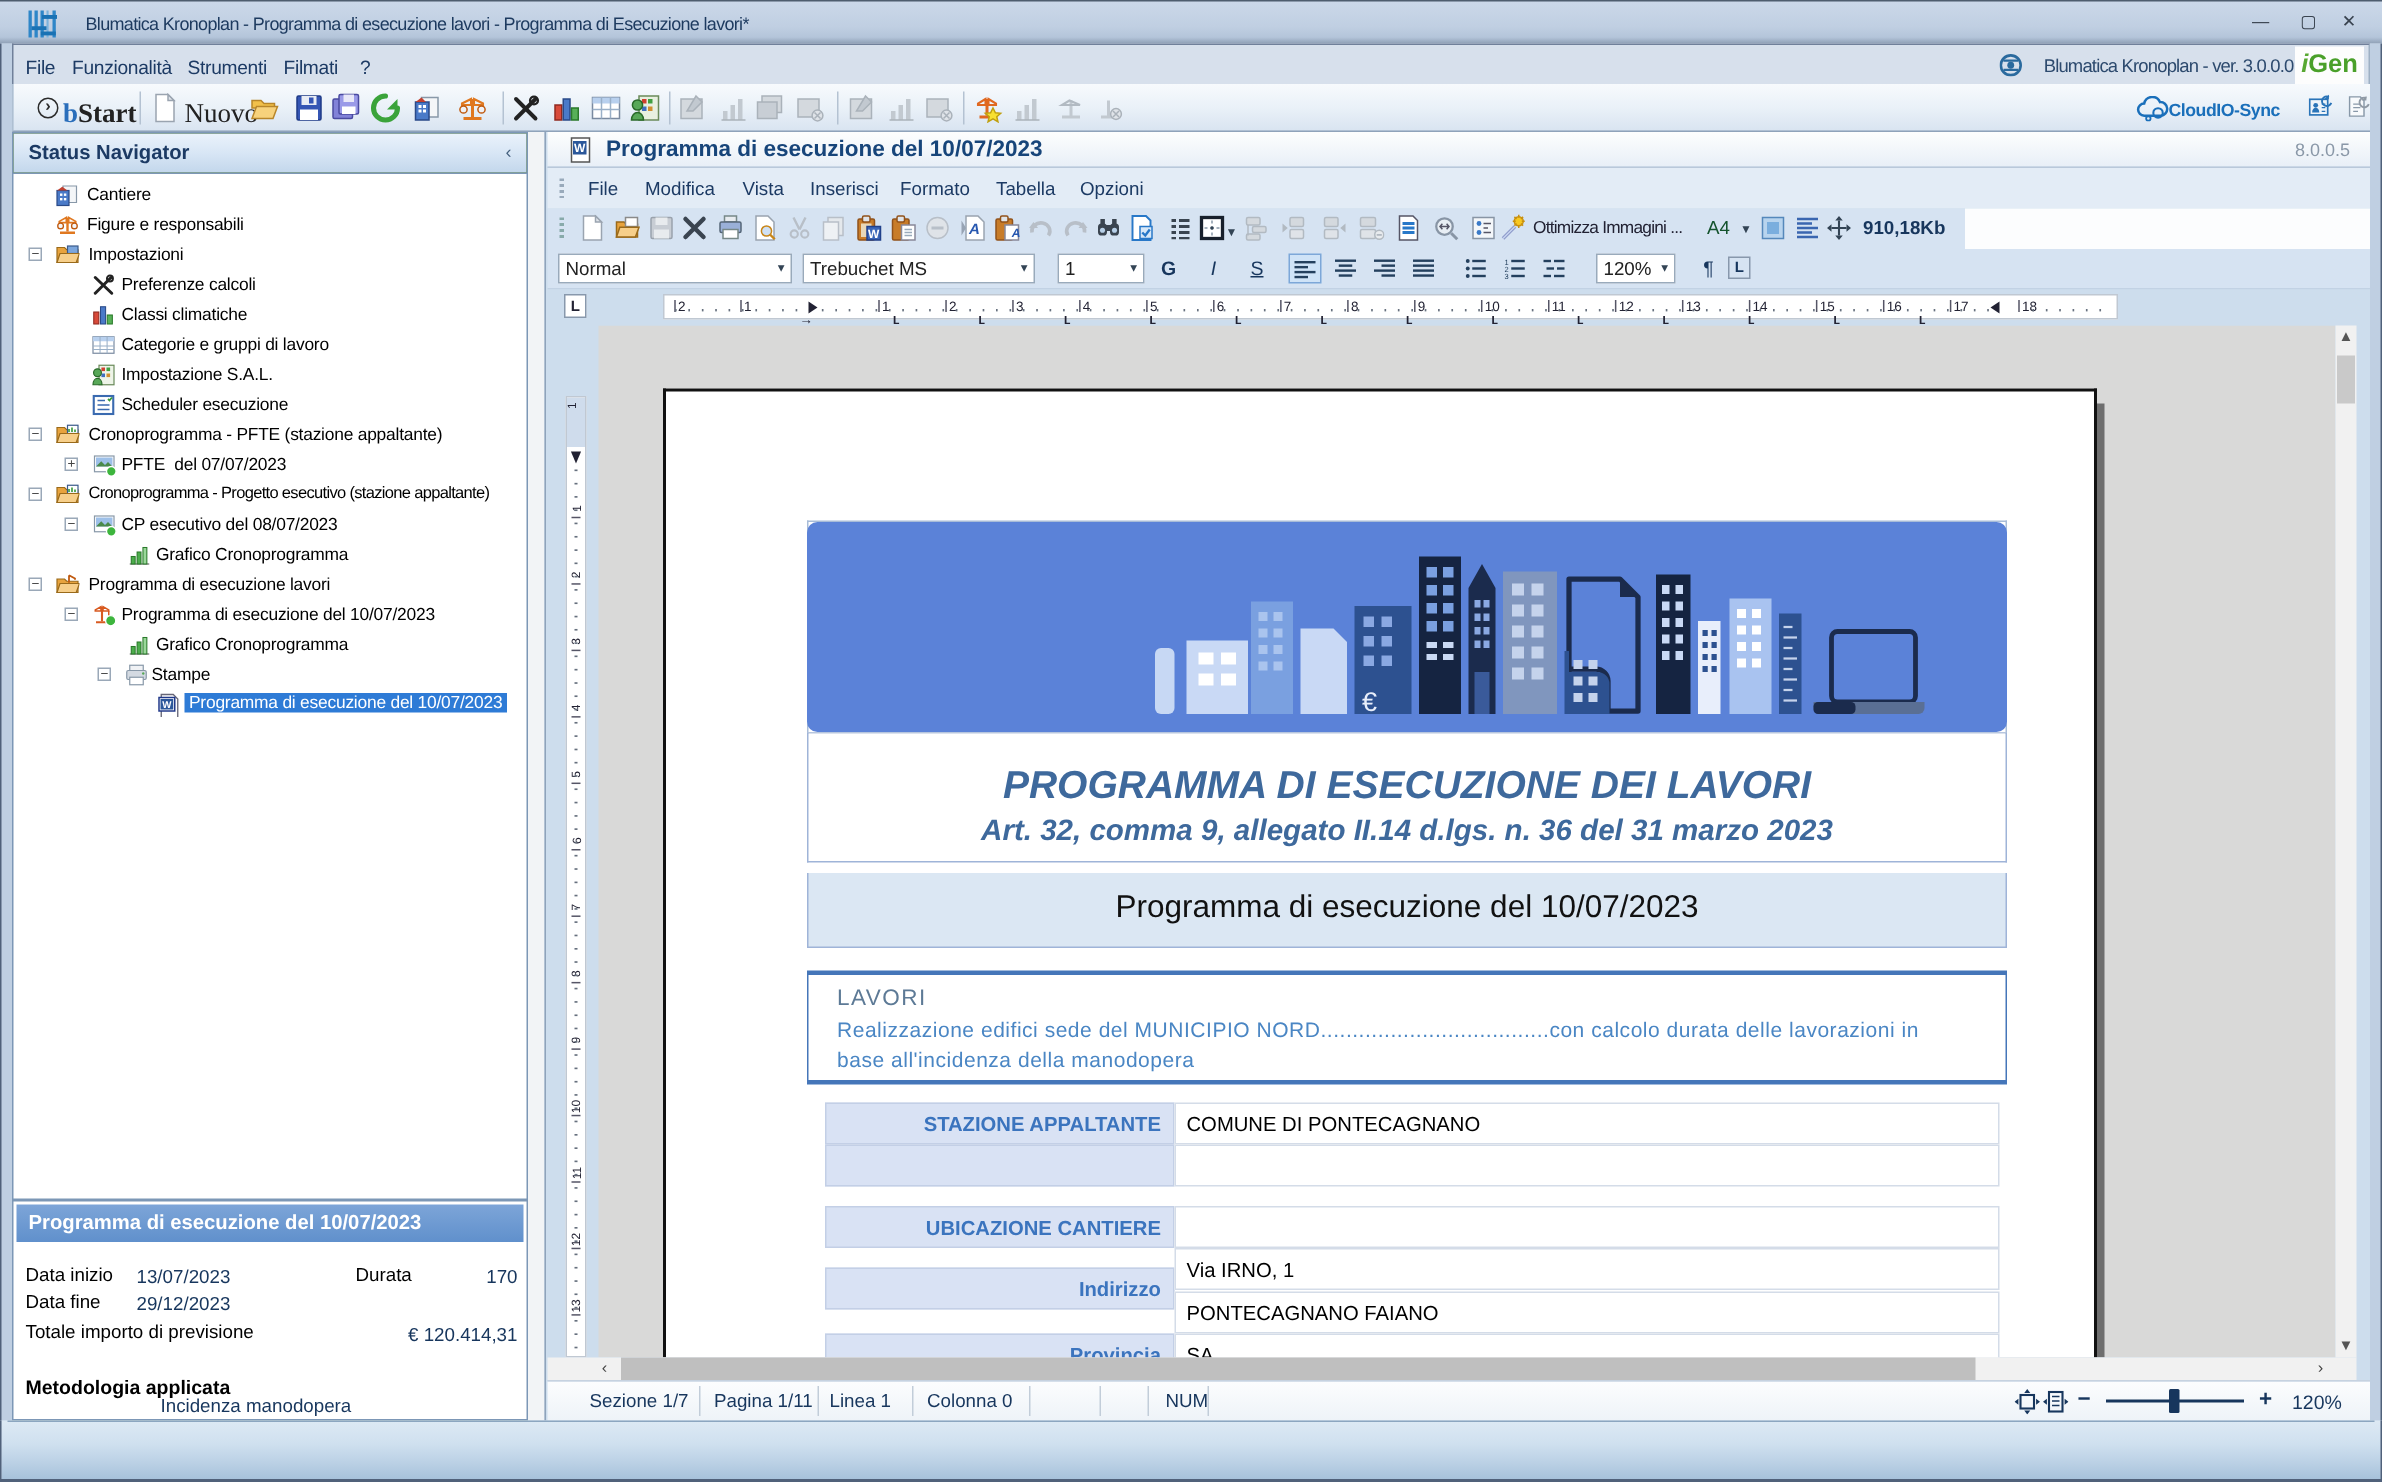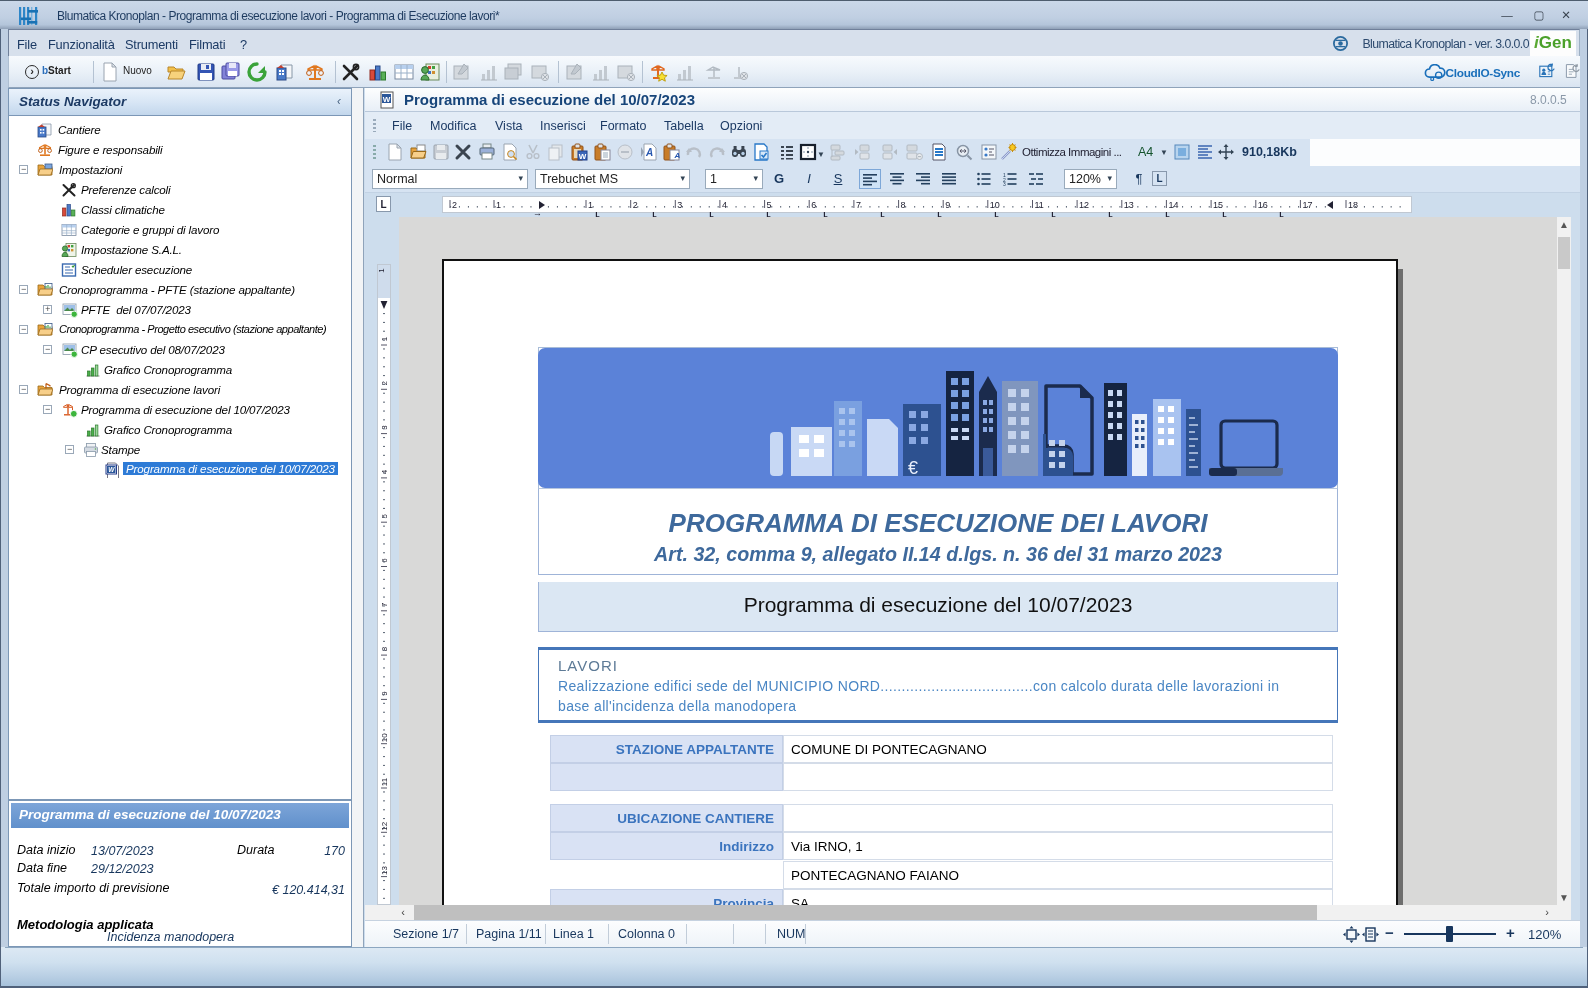--- a/index.html
+++ b/index.html
@@ -26,24 +26,24 @@
 #menubar span.m { position:absolute; top:7px; font-size:12.8px; letter-spacing:-0.2px; color:#1c3a64; }
 #verinfo { position:absolute; top:7px; right:50px; font-size:12.3px; letter-spacing:-0.55px; color:#2d4a6e;}
 #genlogo { position:absolute; top:1px; right:3px; width:46px; height:25px; background:#fdfdfd; font-weight:bold; font-size:17px; color:#4aa02a; text-align:center; line-height:23px;}
 
 
 #toolbar { left:8px; top:56px; width:1572px; height:32px;
   background:linear-gradient(#f7fafd 0%, #eaf1f8 50%, #d9e4f1 100%);
   border-left:1px solid #aebfd2; border-bottom:1px solid #8fa3ba;}
 .ticon { position:absolute; top:6px; width:20px; height:20px; }
 .tsep { position:absolute; top:5px; width:1px; height:22px; background:#b4c2d2;}
-#toolbar .lbl { position:absolute; font-size:10px; color:#222; top:9px;}
-
-
-#lp { left:8px; top:88px; width:344px; height:859px; background:#4d7c0f;font-style:italic; }
+#toolbar .lbl { position:absolute; font-size:18px; color:#222; top:9px;font-family:Liberation Serif, serif;}
+
+
+#lp { left:8px; top:88px; width:344px; height:859px; background:#4d7c0f; }
 #lph { position:absolute; left:0; top:0; width:344px; height:28px;
   background:linear-gradient(#eaf2fb 0%, #d8e6f5 50%, #c3d7ec 100%);
   border:1px solid #7c97b6; }
 #lph b { position:absolute; left:10px; top:5px; font-size:13.5px; color:#1c3a64;}
 #lptree { position:absolute; left:0; top:28px; width:344px; height:684px; background:#fff; border:1px solid #7c97b6; border-top:none; overflow:hidden;}
 .trow { position:absolute; height:20px; font-size:11.6px; letter-spacing:-0.15px; color:#000; }
 .trow .txt { position:absolute; top:3px; white-space:nowrap;}
 .eb { position:absolute; top:5px; width:9px; height:9px; background:#fff; border:1px solid #9aa8b8; font-size:9px; line-height:7px; text-align:center; color:#444;}
 .ico16 { position:absolute; top:2px; width:16px; height:16px;}
 .txt.sel { background:#2e7bd6; color:#fff; padding:0 3px; top:2px;}
@@ -1189,21 +1189,21 @@
         <div class="h">LAVORI</div>
         <div class="b">Realizzazione edifici sede del MUNICIPIO NORD....................................con calcolo durata delle lavorazioni in<br>base all'incidenza della manodopera</div>
       </div>
       <div class="pc" id="dtable">
         <div class="trh" style="top:0">STAZIONE APPALTANTE</div>
           <div class="trv" style="top:0">COMUNE DI PONTECAGNANO</div>
         <div class="trh" style="top:28px">&nbsp;</div>
           <div class="trv" style="top:28px">&nbsp;</div>
         <div class="trh" style="top:69px">UBICAZIONE CANTIERE</div>
           <div class="trv" style="top:69px">&nbsp;</div>
-        <div class="trh" style="top:97px">Indirizzo</div>
+        <div class="trh" style="top:110px">Indirizzo</div>
           <div class="trv" style="top:97px">Via IRNO, 1</div>
           <div class="trv" style="top:126px">PONTECAGNANO FAIANO</div>
         <div class="trh" style="top:154px">Provincia</div>
           <div class="trv" style="top:154px">SA</div>
       </div>
     </div>
     <div id="pageshadow"></div>
   </div>
   <div id="vsb">
     <span class="ar" style="top:0">▲</span>

